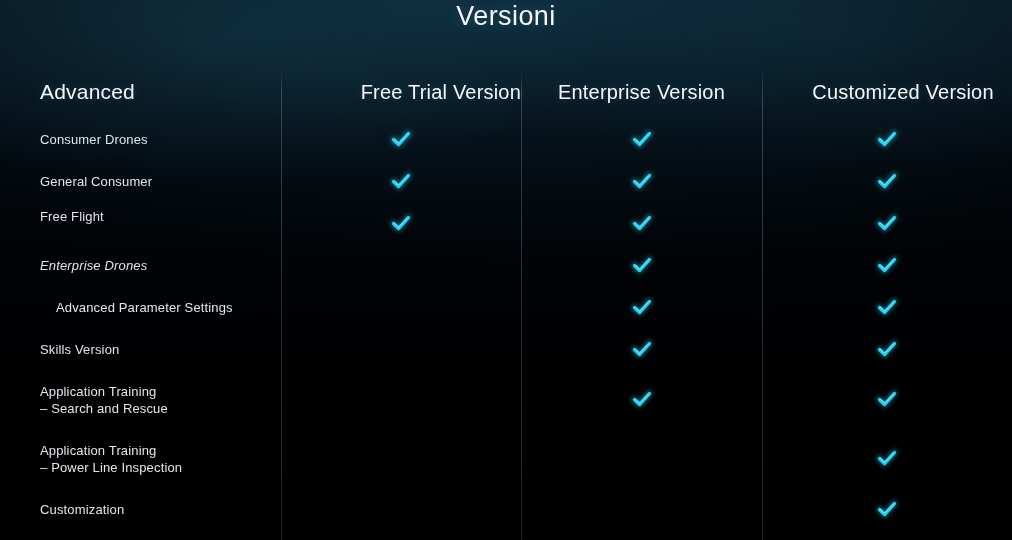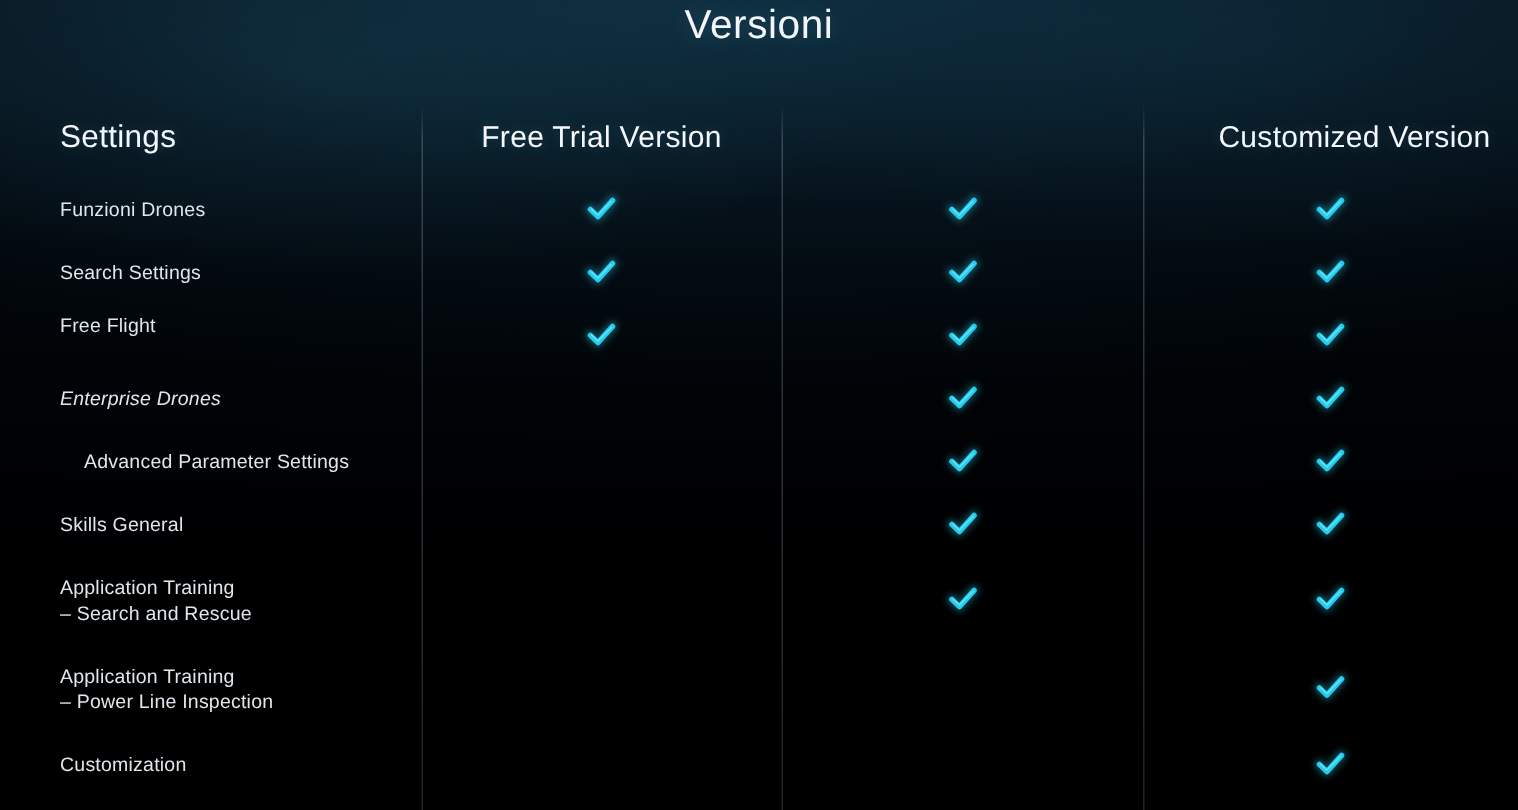--- a/index.html
+++ b/index.html
@@ -88,21 +88,21 @@
     top:78px;
     color:#f4f8fb;
     font-size:20px;
     font-weight:400;
     letter-spacing:.2px;
     line-height:28px;
     white-space:nowrap;
     text-shadow:0 0 10px rgba(140,200,230,.20);
   }
   .head-cell.c0 { left:40px; text-align:left; font-size:21px; }
-  .head-cell.c1 { left:281px; width:240px; text-align:center; }
+  .head-cell.c1 { left:281px; width:240px; text-align:right; }
   .head-cell.c2 { left:521px; width:241px; text-align:center; }
   .head-cell.c3 { left:778px; width:250px; text-align:center; }
 
   
   .row { position:absolute; left:0; width:1012px; }
 
   .feature-label {
     position:absolute;
     left:40px;
     width:230px;
@@ -165,45 +165,46 @@
   <div id="bg-sheen"></div>
 
   <div id="title">Versioni</div>
 
   <div id="table">
 
     <div class="divider d1"></div>
     <div class="divider d2"></div>
     <div class="divider d3"></div>
 
-    <div class="head-cell c0">Settings</div>
+    <div class="head-cell c0">Advanced</div>
     <div class="head-cell c1">Free Trial Version</div>
+    <div class="head-cell c2">Enterprise Version</div>
     <div class="head-cell c3">Customized Version</div>
 
     <div id="rows-host">
         <div class="row">
-          <div class="feature-label" style="top: 131px;">Funzioni Drones</div>
+          <div class="feature-label" style="top: 131px;">Consumer Drones</div>
           <div class="cell col1" style="top: 128px;"><span class="check"><svg viewBox="0 0 22 22" aria-hidden="true">
                 <path class="glow" d="M3.6 11.6 L8.6 16.4 L18.4 5.6"></path>
                 <path class="core" d="M3.6 11.6 L8.6 16.4 L18.4 5.6"></path>
                 <path class="hot" d="M4.4 11.4 L8.6 15.4 L17.6 6.2"></path>
               </svg></span></div>
           <div class="cell col2" style="top: 128px;"><span class="check"><svg viewBox="0 0 22 22" aria-hidden="true">
                 <path class="glow" d="M3.6 11.6 L8.6 16.4 L18.4 5.6"></path>
                 <path class="core" d="M3.6 11.6 L8.6 16.4 L18.4 5.6"></path>
                 <path class="hot" d="M4.4 11.4 L8.6 15.4 L17.6 6.2"></path>
               </svg></span></div>
           <div class="cell col3" style="top: 128px;"><span class="check"><svg viewBox="0 0 22 22" aria-hidden="true">
                 <path class="glow" d="M3.6 11.6 L8.6 16.4 L18.4 5.6"></path>
                 <path class="core" d="M3.6 11.6 L8.6 16.4 L18.4 5.6"></path>
                 <path class="hot" d="M4.4 11.4 L8.6 15.4 L17.6 6.2"></path>
               </svg></span></div>
         </div>
         <div class="row">
-          <div class="feature-label" style="top: 173px;">Search Settings</div>
+          <div class="feature-label" style="top: 173px;">General Consumer</div>
           <div class="cell col1" style="top: 170px;"><span class="check"><svg viewBox="0 0 22 22" aria-hidden="true">
                 <path class="glow" d="M3.6 11.6 L8.6 16.4 L18.4 5.6"></path>
                 <path class="core" d="M3.6 11.6 L8.6 16.4 L18.4 5.6"></path>
                 <path class="hot" d="M4.4 11.4 L8.6 15.4 L17.6 6.2"></path>
               </svg></span></div>
           <div class="cell col2" style="top: 170px;"><span class="check"><svg viewBox="0 0 22 22" aria-hidden="true">
                 <path class="glow" d="M3.6 11.6 L8.6 16.4 L18.4 5.6"></path>
                 <path class="core" d="M3.6 11.6 L8.6 16.4 L18.4 5.6"></path>
                 <path class="hot" d="M4.4 11.4 L8.6 15.4 L17.6 6.2"></path>
               </svg></span></div>
@@ -253,21 +254,21 @@
                 <path class="core" d="M3.6 11.6 L8.6 16.4 L18.4 5.6"></path>
                 <path class="hot" d="M4.4 11.4 L8.6 15.4 L17.6 6.2"></path>
               </svg></span></div>
           <div class="cell col3" style="top: 296px;"><span class="check"><svg viewBox="0 0 22 22" aria-hidden="true">
                 <path class="glow" d="M3.6 11.6 L8.6 16.4 L18.4 5.6"></path>
                 <path class="core" d="M3.6 11.6 L8.6 16.4 L18.4 5.6"></path>
                 <path class="hot" d="M4.4 11.4 L8.6 15.4 L17.6 6.2"></path>
               </svg></span></div>
         </div>
         <div class="row">
-          <div class="feature-label" style="top: 341px;">Skills General</div>
+          <div class="feature-label" style="top: 341px;">Skills Version</div>
           <div class="cell col1 empty" style="top: 338px;"></div>
           <div class="cell col2" style="top: 338px;"><span class="check"><svg viewBox="0 0 22 22" aria-hidden="true">
                 <path class="glow" d="M3.6 11.6 L8.6 16.4 L18.4 5.6"></path>
                 <path class="core" d="M3.6 11.6 L8.6 16.4 L18.4 5.6"></path>
                 <path class="hot" d="M4.4 11.4 L8.6 15.4 L17.6 6.2"></path>
               </svg></span></div>
           <div class="cell col3" style="top: 338px;"><span class="check"><svg viewBox="0 0 22 22" aria-hidden="true">
                 <path class="glow" d="M3.6 11.6 L8.6 16.4 L18.4 5.6"></path>
                 <path class="core" d="M3.6 11.6 L8.6 16.4 L18.4 5.6"></path>
                 <path class="hot" d="M4.4 11.4 L8.6 15.4 L17.6 6.2"></path>

